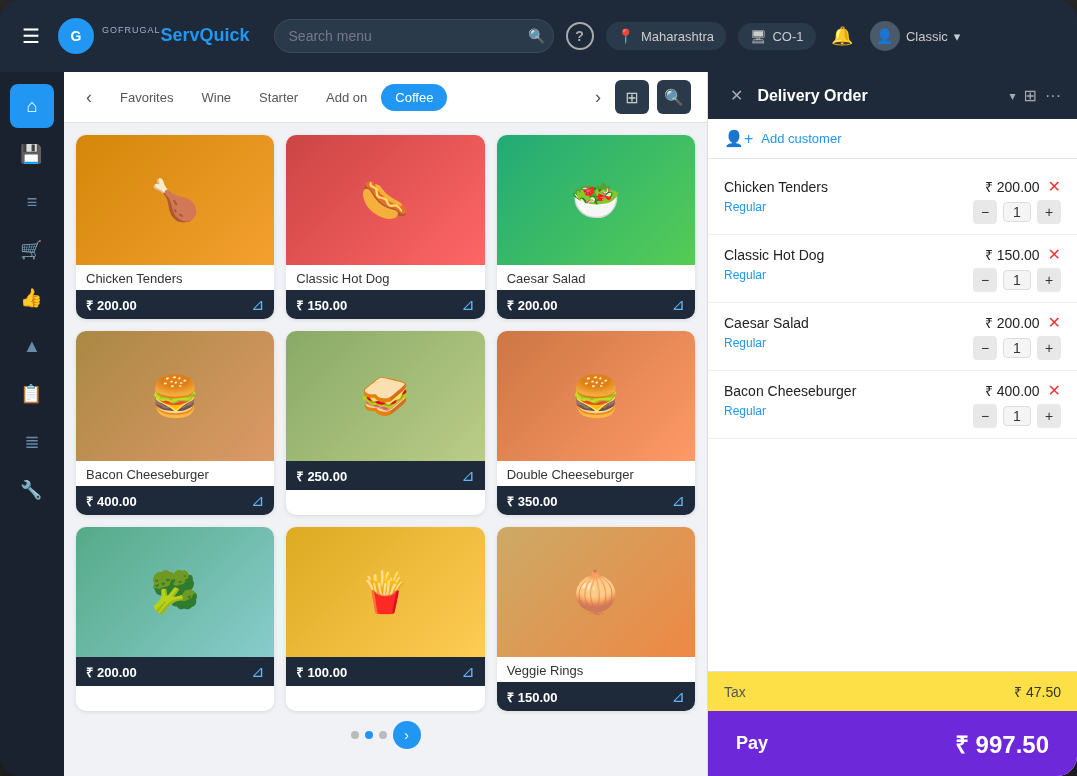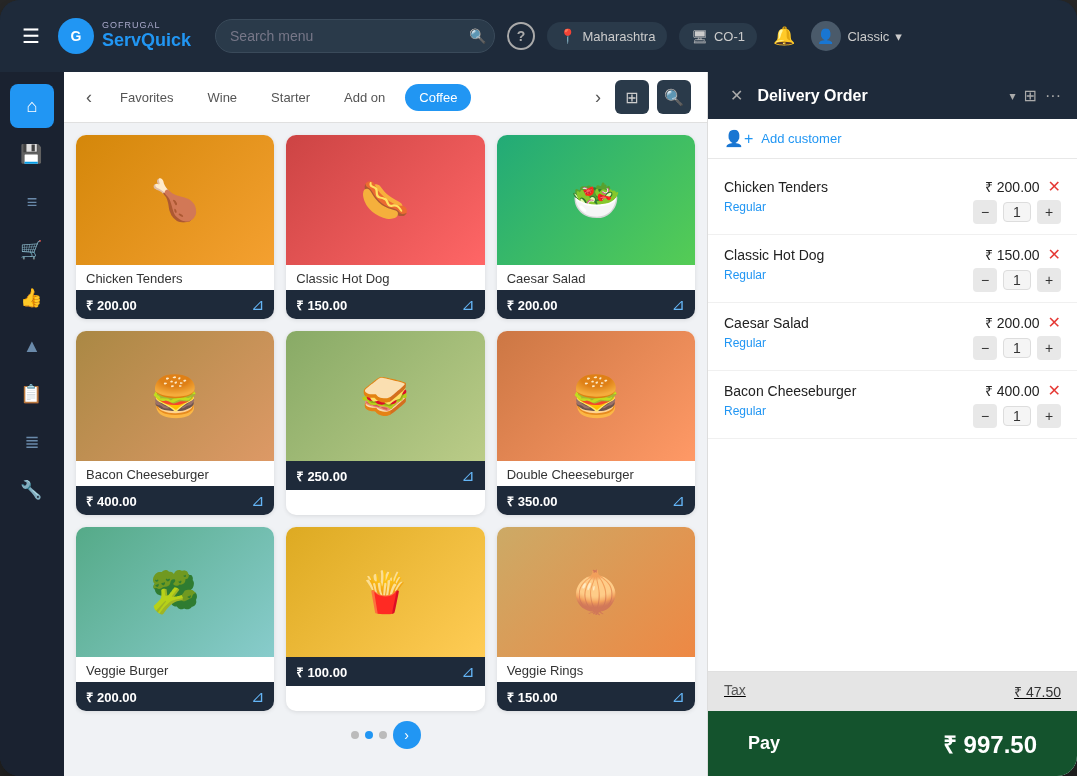--- a/index.html
+++ b/index.html
@@ -52,21 +52,21 @@
       border-radius: 50%;
       display: flex;
       align-items: center;
       justify-content: center;
       font-size: 14px;
       font-weight: bold;
       color: #fff;
     }
     .logo-text {
       display: flex;
-      flex-direction: column;
+      flex-direction: row;
       line-height: 1.1;
     }
     .logo-top {
       font-size: 9px;
       color: #aac;
       letter-spacing: 1px;
     }
     .logo-brand {
       font-size: 18px;
       font-weight: bold;
@@ -211,21 +211,21 @@
     .nav-arrow {
       background: none;
       border: none;
       font-size: 18px;
       color: #555;
       cursor: pointer;
       padding: 4px 6px;
     }
     .category-tabs {
       display: flex;
-      gap: 6px;
+      gap: 0;
       flex: 1;
       align-items: center;
     }
     .cat-tab {
       padding: 6px 14px;
       border-radius: 16px;
       border: none;
       background: none;
       font-size: 13px;
       color: #555;
@@ -462,39 +462,39 @@
       border-radius: 4px;
       padding: 1px;
     }
     
     .order-footer {
       border-top: 1px solid #e0e0e0;
     }
     .tax-row {
       display: flex;
       justify-content: space-between;
+      align-items: center;
       padding: 10px 16px;
-      background: #e5e5e5;
-      text-decoration: underline;
+      background: #fde047;
     }
     .tax-label {
       font-size: 14px;
       color: #555;
     }
     .tax-value {
       font-size: 14px;
       color: #333;
       font-weight: 500;
     }
     .pay-btn {
-      background: #14532d;
+      background: #6d28d9;
       border: none;
       color: #fff;
       width: 100%;
-      padding: 16px 40px;
+      padding: 16px 28px;
       display: flex;
       justify-content: space-between;
       align-items: center;
       cursor: pointer;
       font-size: 16px;
       font-weight: bold;
     }
     .pay-label { font-size: 18px; }
     .pay-amount { font-size: 24px; font-weight: bold; }
     
@@ -648,21 +648,20 @@
             <div class="food-placeholder food-dbl-burger">🍔</div>
             <div class="menu-item-name">Double Cheeseburger</div>
             <div class="menu-item-price-row">
               <span class="menu-item-price">₹ 350.00</span>
               <button class="add-icon-btn">⊿</button>
             </div>
           </div>
 
           <div class="menu-item-card">
             <div class="food-placeholder food-veggie">🥦</div>
-            <div class="menu-item-name">Veggie Burger</div>
             <div class="menu-item-price-row">
               <span class="menu-item-price">₹ 200.00</span>
               <button class="add-icon-btn">⊿</button>
             </div>
           </div>
 
           <div class="menu-item-card">
             <div class="food-placeholder food-fries">🍟</div>
             <div class="menu-item-price-row">
               <span class="menu-item-price">₹ 100.00</span>

